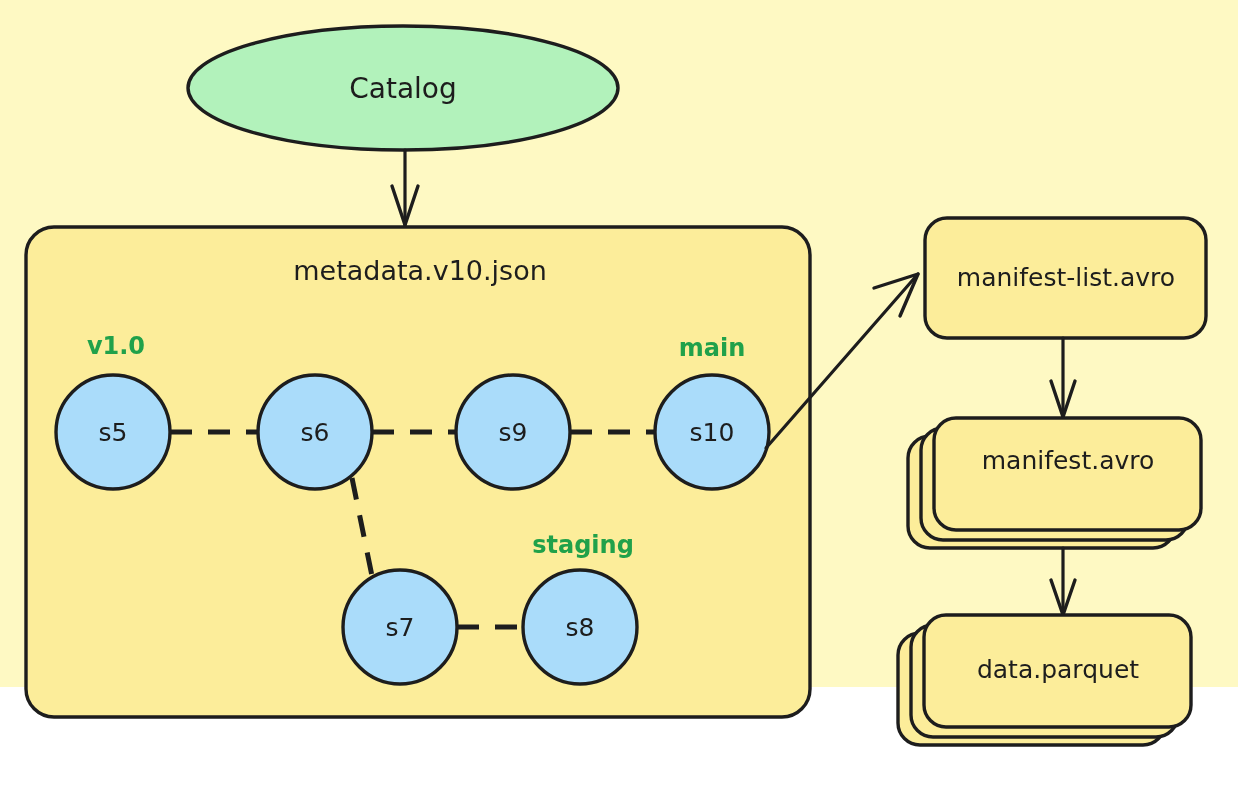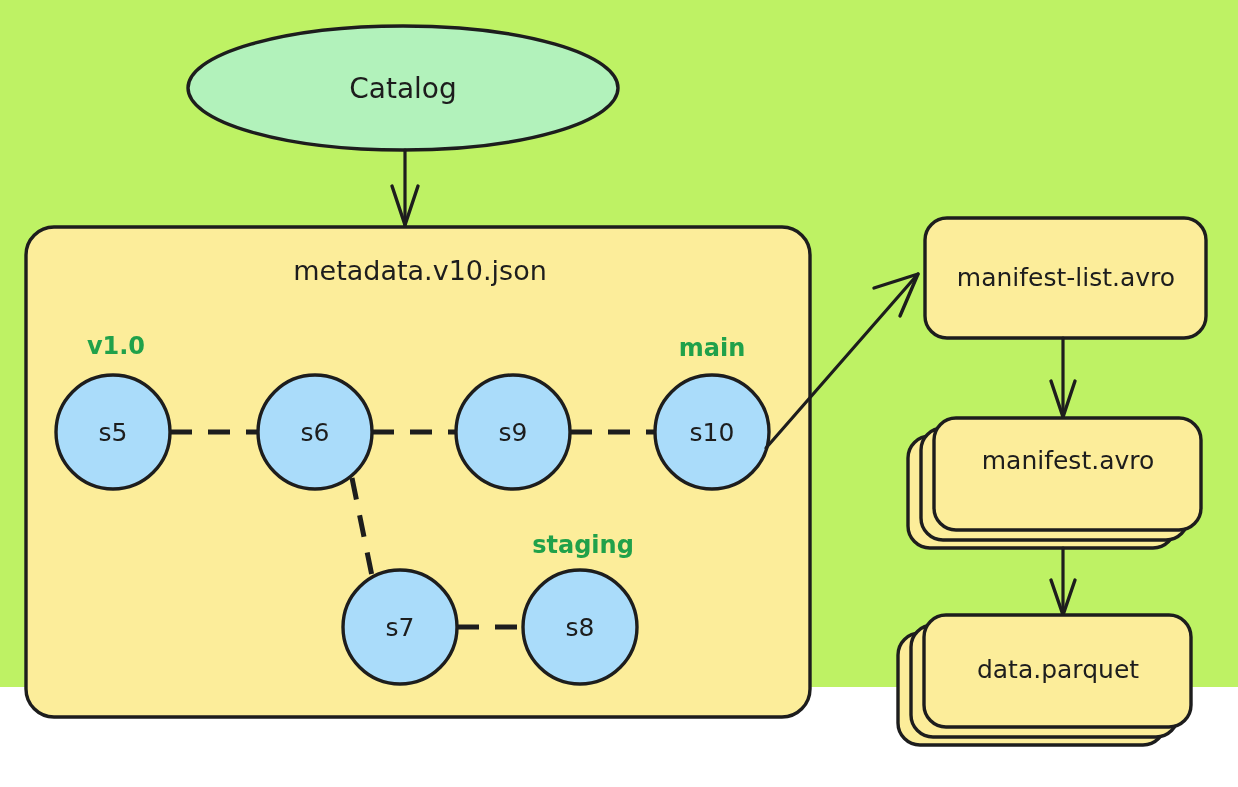--- a/index.html
+++ b/index.html
@@ -11,21 +11,21 @@
   body {
     width: 1238px;
     height: 787px;
     overflow: hidden;
     font-family: "DejaVu Sans", sans-serif;
   }
   #diagram-root {
     position: relative;
     width: 1238px;
     height: 687px;
-    background: #bef264;
+    background: #fef9c3;
   }
   svg#scene {
     position: absolute;
     top: 0;
     left: 0;
     width: 1238px;
     height: 787px;
     display: block;
   }
   .node-fill-yellow { fill: #fced9a; }

